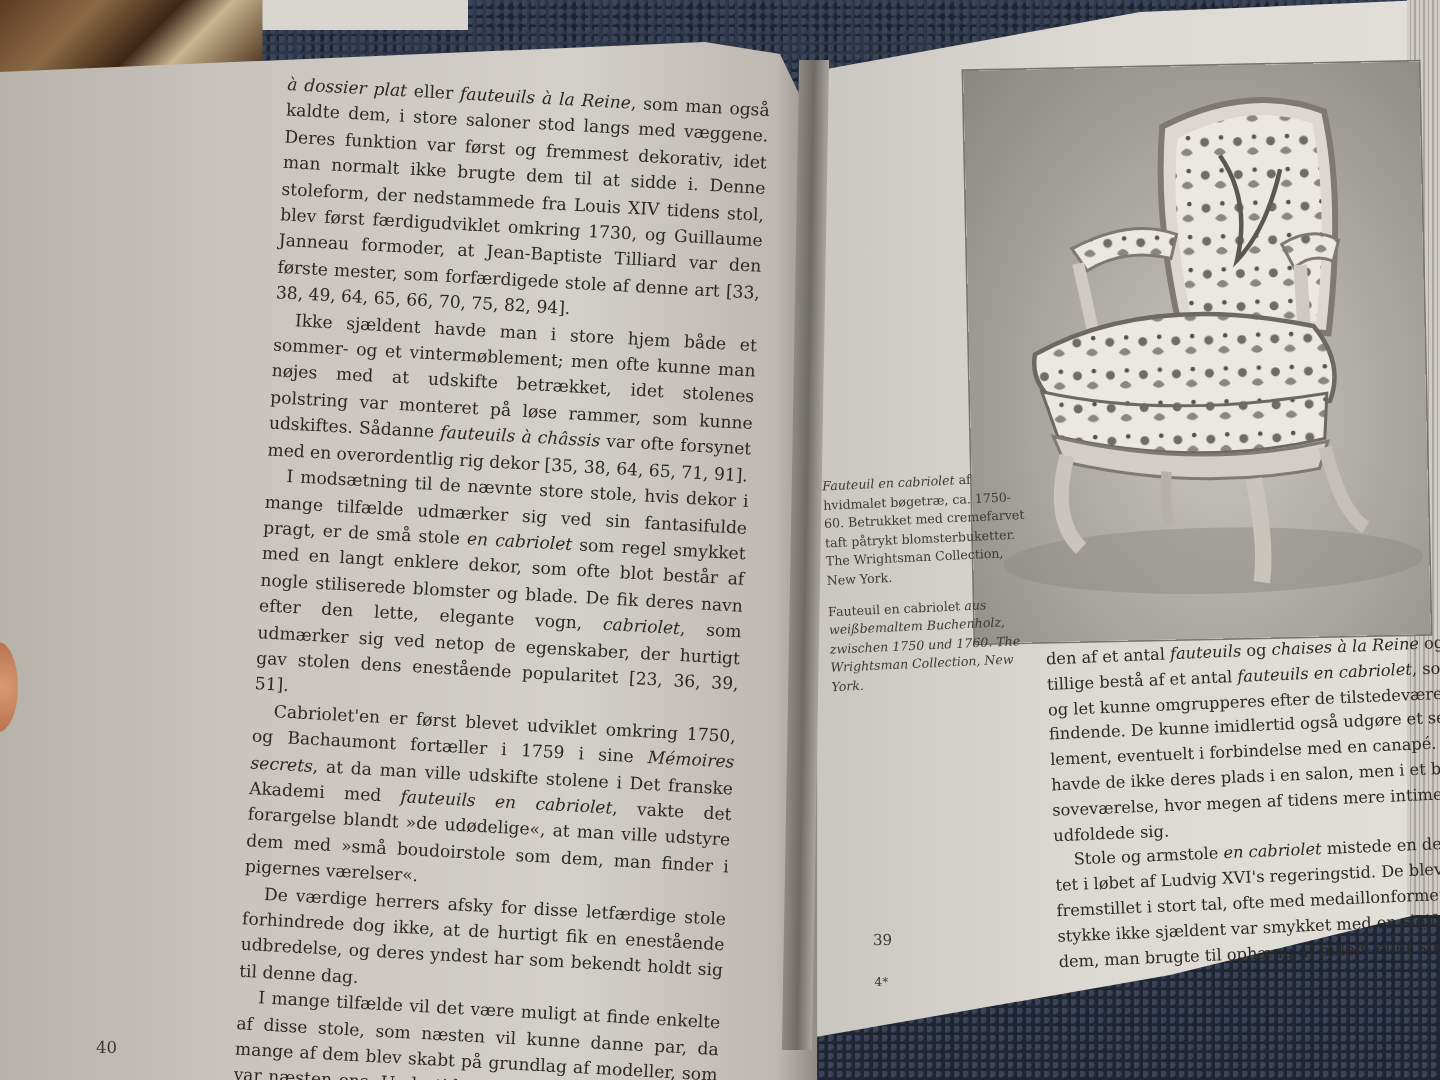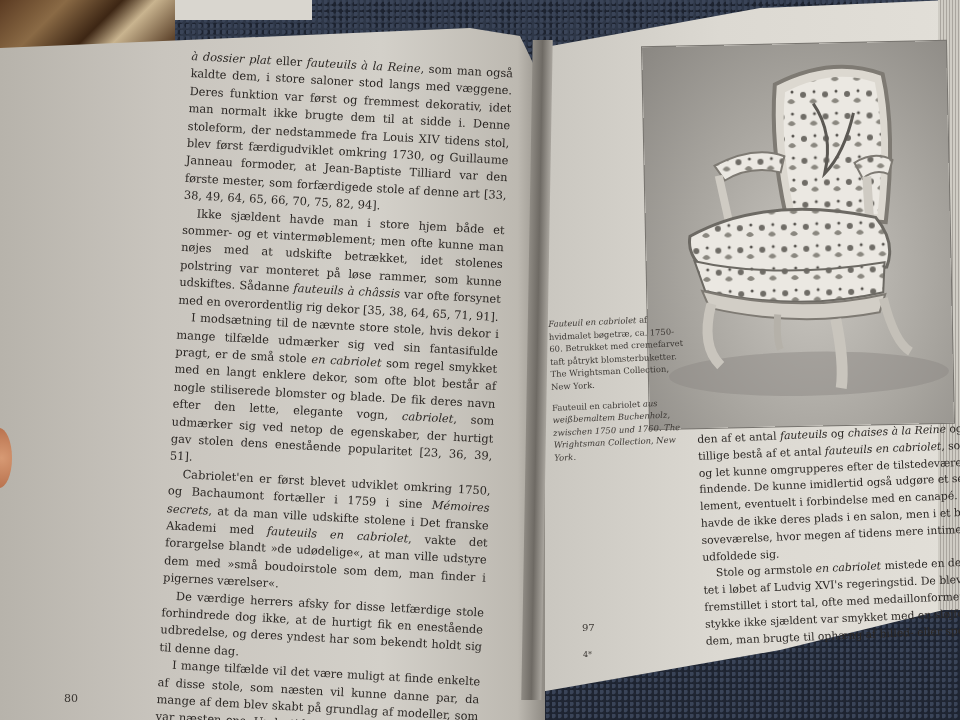--- a/index.html
+++ b/index.html
@@ -51,21 +51,21 @@
 
 <div class="text-block">
   <p class="noindent"><i>à dossier plat</i><span> eller </span><i>fauteuils à la Reine</i><span>, som man også kaldte dem, i store saloner stod langs med væggene. Deres funktion var først og fremmest dekorativ, idet man normalt ikke brugte dem til at sidde i. Denne stoleform, der nedstammede fra Louis XIV tidens stol, blev først færdigudviklet omkring 1730, og Guillaume Janneau formoder, at Jean-Baptiste Tilliard var den første mester, som forfærdigede stole af denne art [33, 38, 49, 64, 65, 66, 70, 75, 82, 94].</span></p>
   <p><span>Ikke sjældent havde man i store hjem både et sommer- og et vintermøblement; men ofte kunne man nøjes med at udskifte betrækket, idet stolenes polstring var monteret på løse rammer, som kunne udskiftes. Sådanne </span><i>fauteuils à châssis</i><span> var ofte forsynet med en overordentlig rig dekor [35, 38, 64, 65, 71, 91].</span></p>
   <p><span>I modsætning til de nævnte store stole, hvis dekor i mange tilfælde udmærker sig ved sin fantasifulde pragt, er de små stole </span><i>en cabriolet</i><span> som regel smykket med en langt enklere dekor, som ofte blot består af nogle stiliserede blomster og blade. De fik deres navn efter den lette, elegante vogn, </span><i>cabriolet</i><span>, som udmærker sig ved netop de egenskaber, der hurtigt gav stolen dens enestående popularitet [23, 36, 39, 51].</span></p>
   <p><span>Cabriolet'en er først blevet udviklet omkring 1750, og Bachaumont fortæller i 1759 i sine </span><i>Mémoires secrets</i><span>, at da man ville udskifte stolene i Det franske Akademi med </span><i>fauteuils en cabriolet</i><span>, vakte det forargelse blandt »de udødelige«, at man ville udstyre dem med »små boudoirstole som dem, man finder i pigernes værelser«.</span></p>
   <p><span>De værdige herrers afsky for disse letfærdige stole forhindrede dog ikke, at de hurtigt fik en enestående udbredelse, og deres yndest har som bekendt holdt sig til denne dag.</span></p>
   <p><span>I mange tilfælde vil det være muligt at finde enkelte af disse stole, som næsten vil kunne danne par, da mange af dem blev skabt på grundlag af modeller, som var næsten ens. Undertiden sælges sådan et par børn, der har haft hver sin far, som søskende på auktioner, hvor de optræder under det samme nummer i kataloget. Det er der intet ondt i, forudsat at de i kataloget betegnes som »to armstole« og ikke som »et par armstole«.</span></p>
 
 </div>
-<div class="page-num-left">80</div>
+<div class="page-num-left">40</div>
 
 <div class="photo">
   <svg class="chair" viewBox="0 0 304 382">
     <defs>
       <pattern id="floral" width="22" height="22" patternUnits="userSpaceOnUse">
         <rect width="22" height="22" fill="#ebe8e2"></rect>
         <circle cx="6" cy="7" r="3" fill="#6f6c66"></circle>
         <path d="M12 14 q4 -6 8 0 q-4 4 -8 0z" fill="#8a877f"></path>
         <circle cx="17" cy="4" r="1.5" fill="#55524d"></circle>
       </pattern>
@@ -107,14 +107,14 @@
   <p>havde de ikke deres plads i en salon, men i et boudoir eller</p>
   <p>soveværelse, hvor megen af tidens mere intime selskabelighed</p>
   <p>udfoldede sig.</p>
   <p class="ind"><span>Stole og armstole </span><i>en cabriolet</i><span> mistede en del af deres popula-</span></p>
   <p>tet i løbet af Ludvig XVI's regeringstid. De blev dog stadig</p>
   <p>fremstillet i stort tal, ofte med medaillonformet ryg, hvis</p>
   <p>stykke ikke sjældent var smykket med en sløjfe der efterlig-</p>
   <p>dem, man brugte til ophæng af billed- eller spejlrammer.</p>
 </div>
 
-<div class="page-num-right">97</div>
+<div class="page-num-right">39</div>
 <div class="sig-mark">4*</div>
 
 </body></html>

